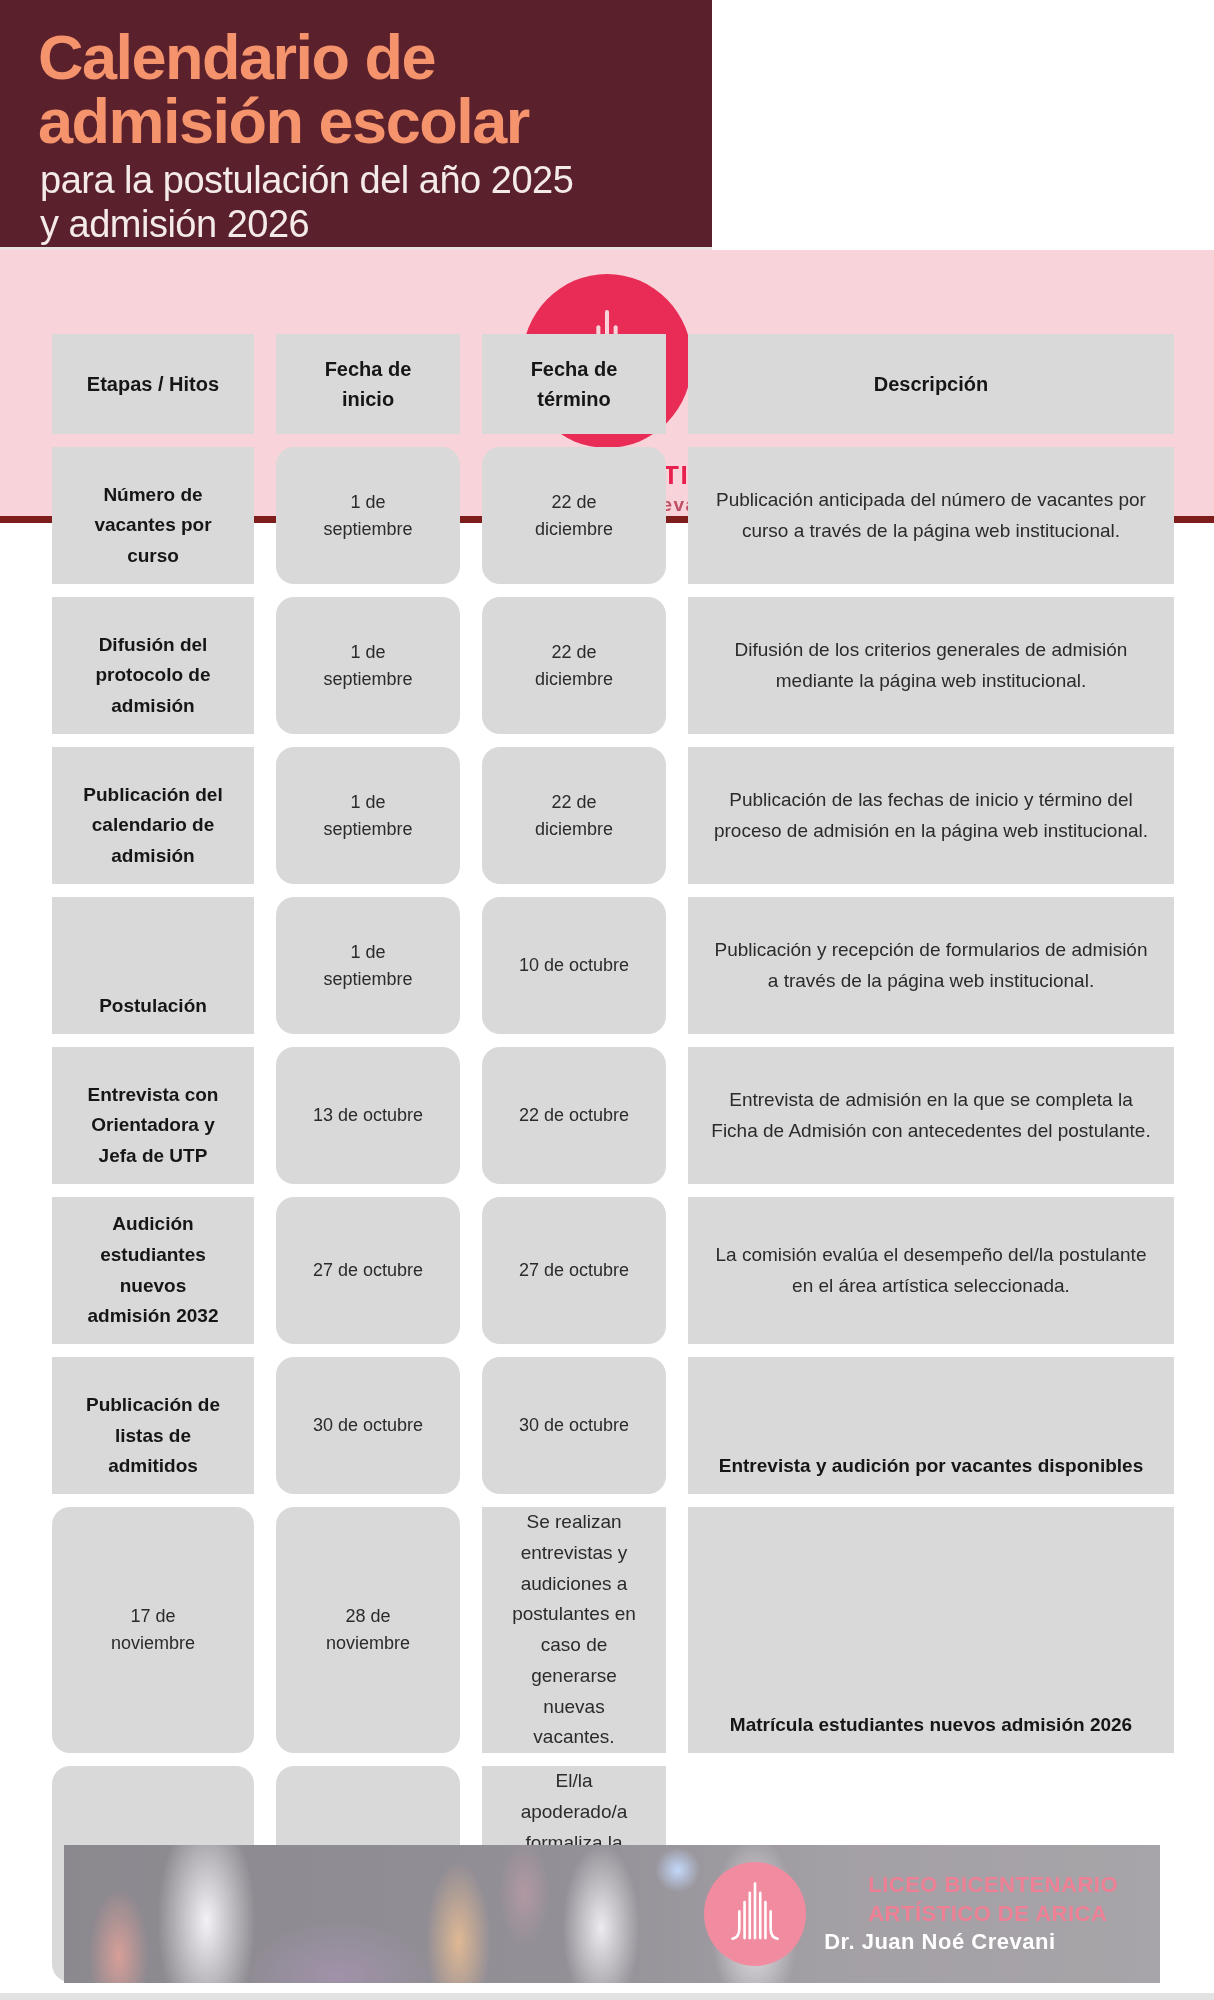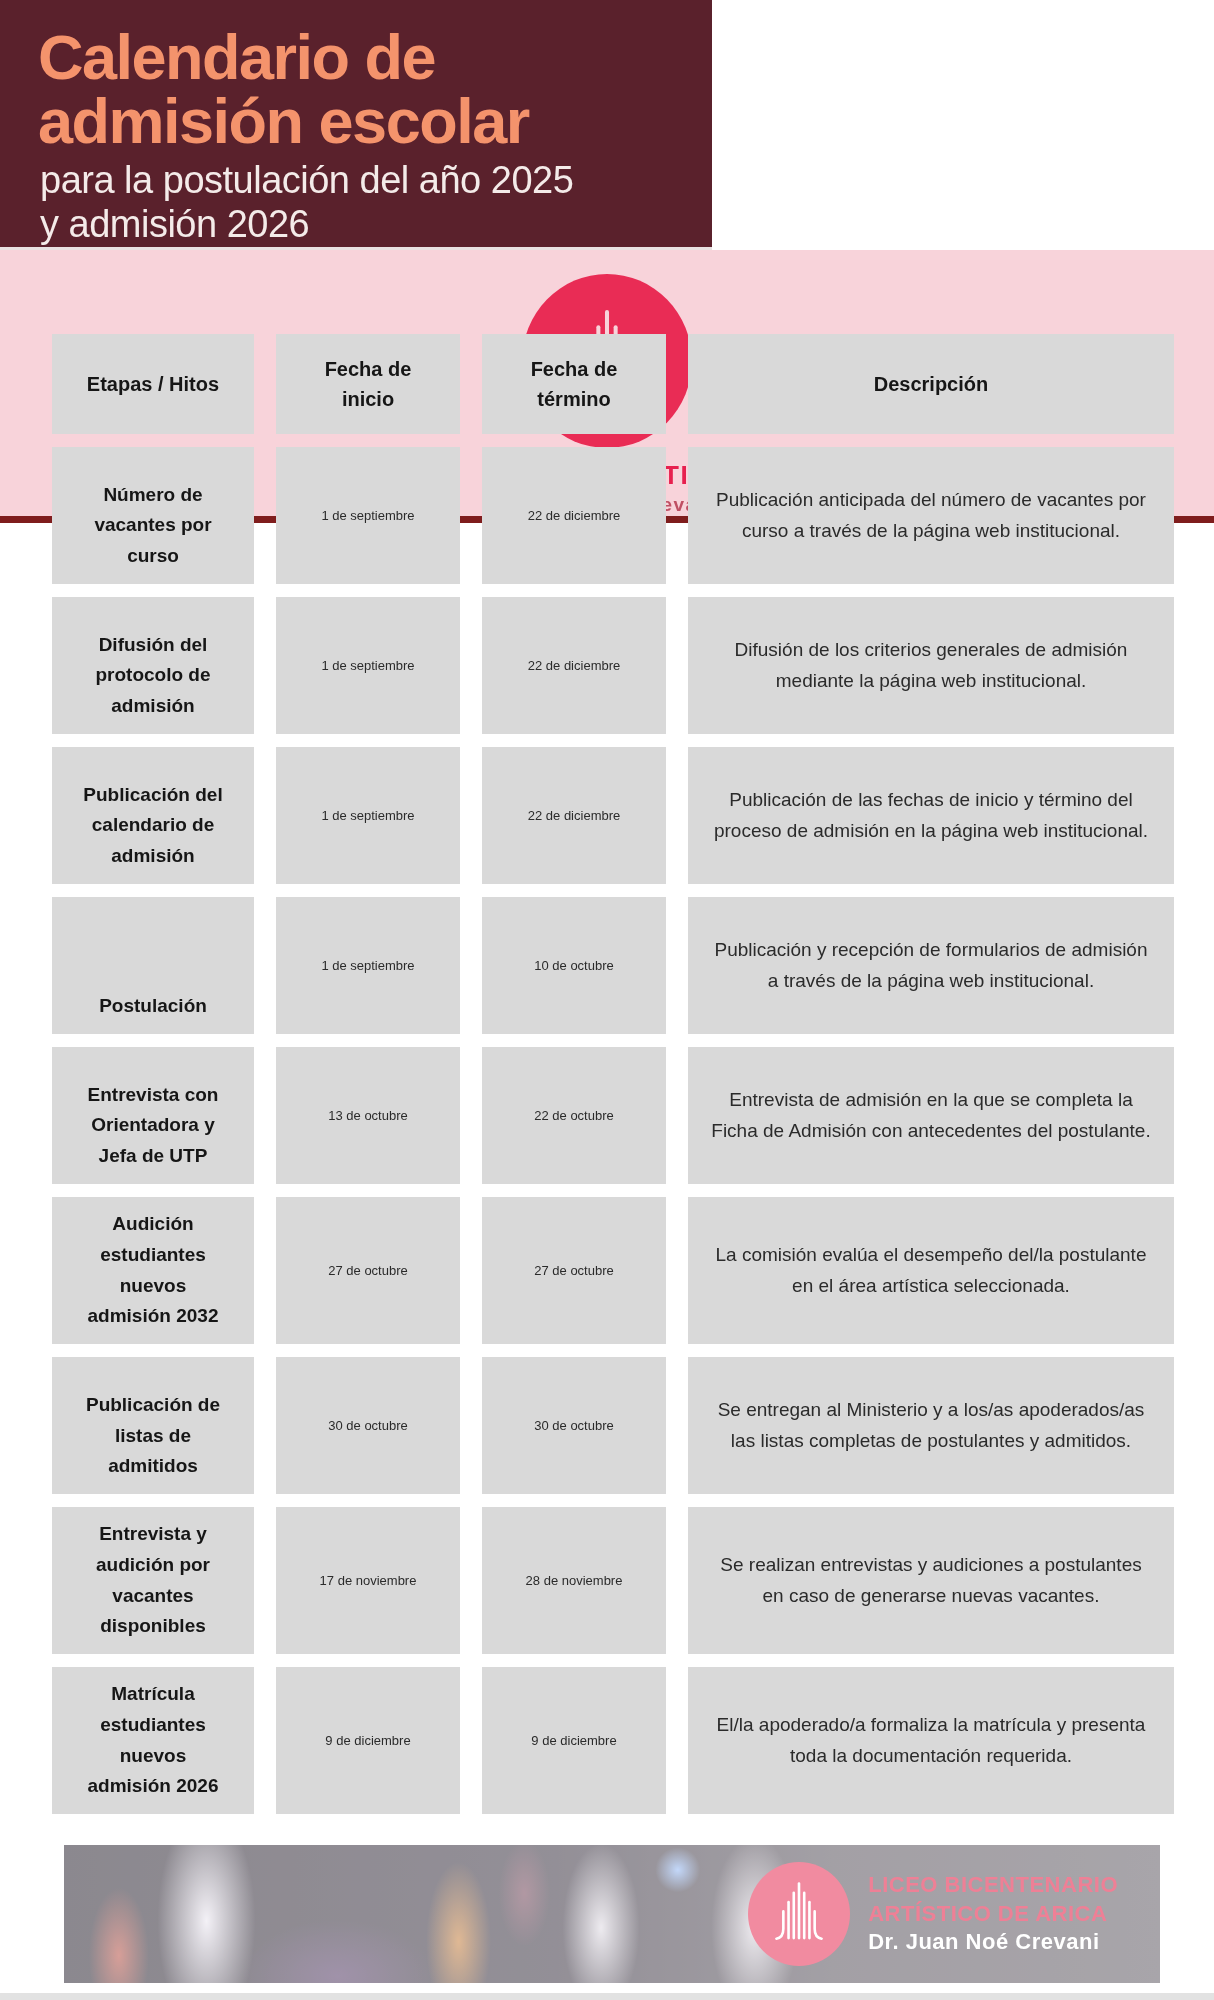--- a/index.html
+++ b/index.html
@@ -55,21 +55,21 @@
     column-gap:22px;row-gap:13px;
   }
   .cell{
     background:var(--cellgray);display:flex;align-items:center;
     justify-content:center;text-align:center;
   }
   .cell.head{font-weight:bold;font-size:20px;color:var(--headtext);line-height:1.5;}
   .cell.head .narrow{max-width:100px;}
   .cell.stage{font-weight:bold;font-size:19px;color:var(--headtext);
     line-height:1.62;padding:12px 24px;align-items:flex-end;}
-  .cell.date{font-size:13px;color:var(--celltext);line-height:1.5;padding:10px 8px;}
+  .cell.date{font-size:18px;color:var(--celltext);line-height:1.5;padding:10px 8px;border-radius:18px;}
   .cell.date .date-inner{max-width:128px;display:inline-block;}
   .cell.desc{font-size:19px;color:var(--celltext);line-height:1.62;padding:0 22px;}
   .cell.desc .desc-inner{max-width:442px;display:inline-block;}
 
   
   .footer{
     position:absolute;left:64px;top:1845px;width:1096px;height:138px;
     overflow:hidden;
   }
   .photo-bg{
@@ -88,21 +88,21 @@
   .photo-wash{position:absolute;inset:0;background:rgba(255,255,255,0.45);}
   .footer-brand{
     position:absolute;right:42px;top:50%;transform:translateY(-50%);
     display:flex;align-items:center;gap:18px;
   }
   .footer-circle{
     width:102px;height:104px;border-radius:50%;background:#f18ba0;
     display:flex;align-items:center;justify-content:center;flex-shrink:0;
   }
   .footer-lines{line-height:1.3;text-align:left;}
-  .footer-line-pink{color:var(--footerpink);font-weight:bold;font-size:22px;letter-spacing:0.5px;}
+  .footer-line-pink{color:var(--footerpink);font-weight:bold;font-size:22px;letter-spacing:0.5px;margin-left:44px;}
   .footer-line-white{color:#ffffff;font-weight:bold;font-size:22px;letter-spacing:0.5px;}
 
   .bottom-bar{position:absolute;left:0;bottom:0;width:100%;height:7px;background:#e2e2e2;}
 </style>
 </head>
 <body>
 
 <div class="header">
   <div class="header-left">
     <h1 class="title">Calendario de admisión escolar</h1>
@@ -220,23 +220,20 @@
   </div>
 
   <div class="cell stage">
     <span>Publicación de listas de admitidos</span>
   </div>
   <div class="cell date">
     <span class="date-inner">30 de octubre</span>
   </div>
   <div class="cell date">
     <span class="date-inner">30 de octubre</span>
-  </div>
-  <div class="cell desc">
-    <span class="desc-inner">Se entregan al Ministerio y a los/as apoderados/as las listas completas de postulantes y admitidos.</span>
   </div>
 
   <div class="cell stage">
     <span>Entrevista y audición por vacantes disponibles</span>
   </div>
   <div class="cell date">
     <span class="date-inner">17 de noviembre</span>
   </div>
   <div class="cell date">
     <span class="date-inner">28 de noviembre</span>

